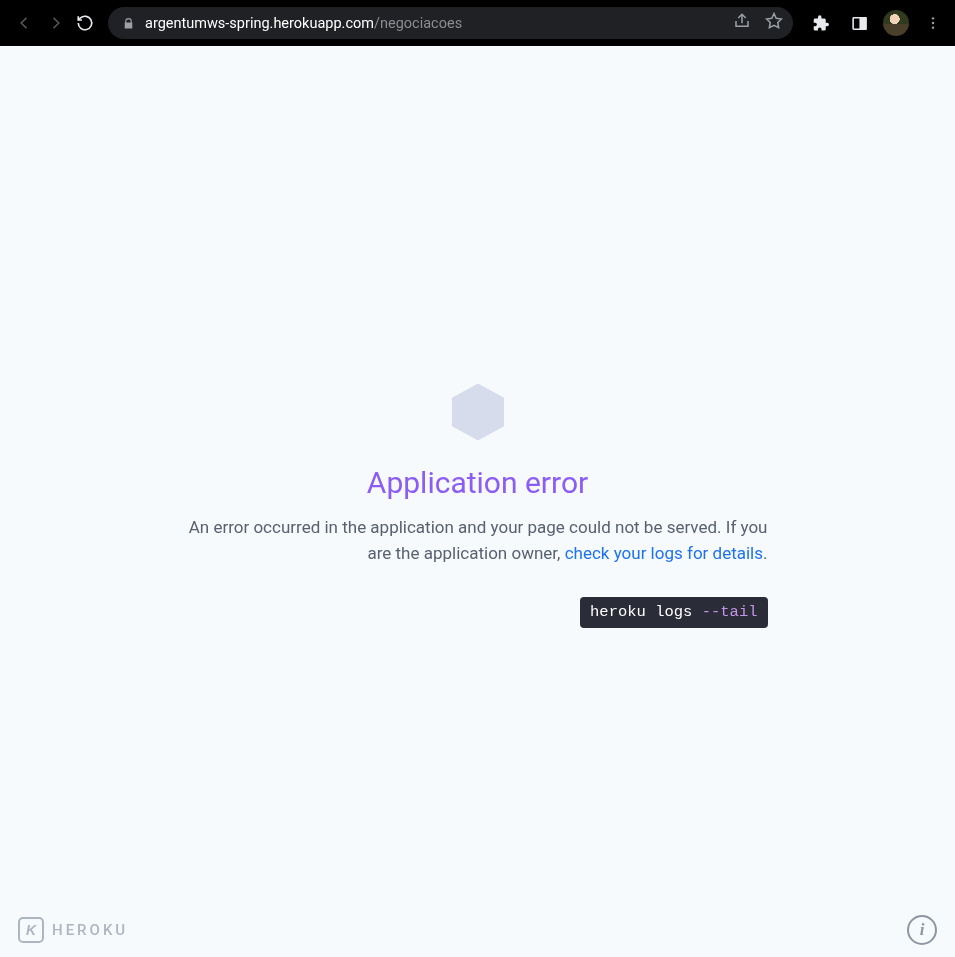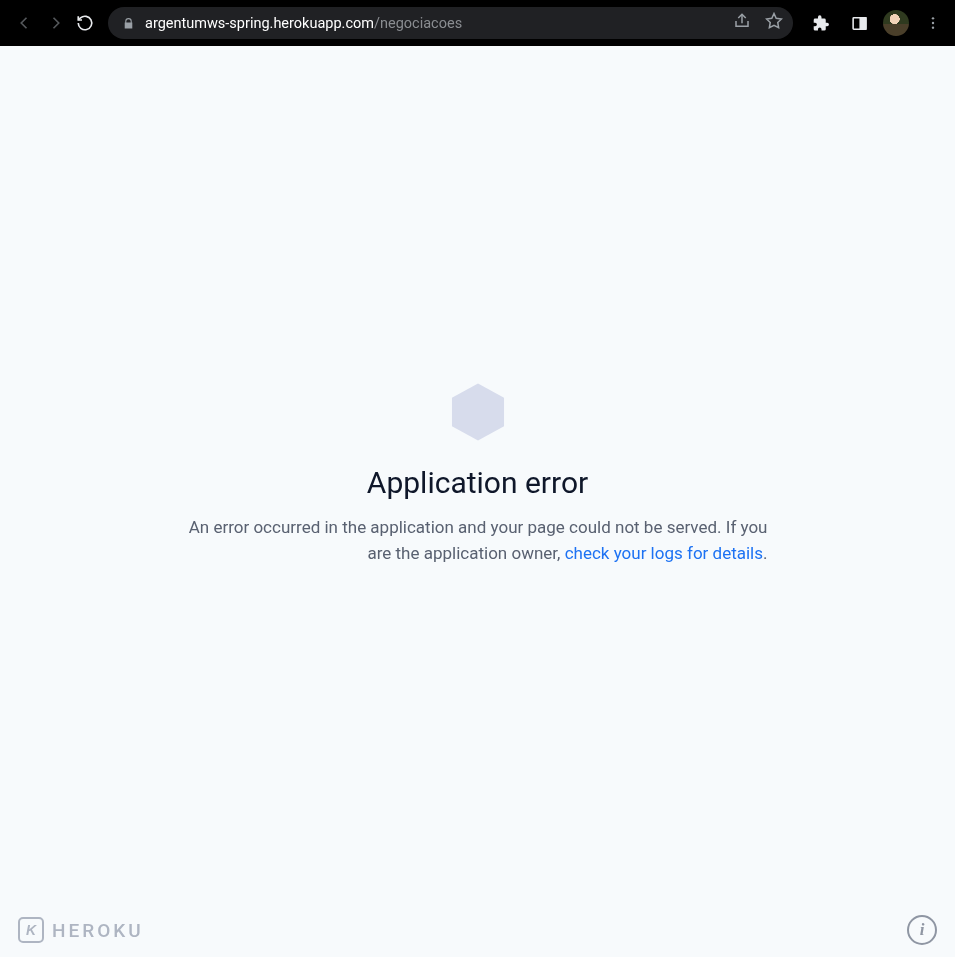--- a/index.html
+++ b/index.html
@@ -76,21 +76,21 @@
     }
     .hex {
       width: 62px; height: 62px;
       margin: 0 auto 22px auto;
     }
     .hex svg polygon { fill: #d7dcec; }
 
     h1.error-title {
       font-size: 30px;
       font-weight: 400;
-      color: #0f172a;
+      color: #8b5cf6;
       margin-bottom: 14px;
     }
     p.error-msg {
       font-size: 17px;
       line-height: 1.55;
       color: #596171;
       text-align: right;
     }
     a.logs-link { color: #1d72f3; text-decoration: none; }
     code.cli {
@@ -122,21 +122,21 @@
       border: 2px solid #aeb5c2;
       border-radius: 5px;
       display:flex; align-items:center; justify-content:center;
       font-weight: 800; font-size: 14px;
       font-family: Arial, sans-serif;
       font-style: italic;
       padding-bottom:1px;
     }
     .heroku-logo .word {
       letter-spacing: 3px;
-      font-size: 19px;
+      font-size: 15px;
       font-weight: 500;
     }
     .info-btn {
       width: 30px; height: 30px;
       border: 2px solid #8f96a3;
       border-radius: 50%;
       display:flex; align-items:center; justify-content:center;
       color:#8f96a3;
       font-style: italic;
       font-family: Georgia, 'Times New Roman', serif;
@@ -222,20 +222,21 @@
           <polygon points="50,4 92,27 92,73 50,96 8,73 8,27"></polygon>
         </svg>
     </div>
 
     <h1 class="error-title">Application error</h1>
 
     <p class="error-msg">
       <span>An error occurred in the application and your page could not be served. If you are the application owner, </span><a href="#" class="logs-link">check your logs for details</a><span>.</span>
       <br>
       <br>
+      <code class="cli"><span class="cli-cmd">heroku logs </span><span class="cli-flag">--tail</span></code>
     </p>
   </div>
 
   <div class="footer">
     <div class="heroku-logo">
       <span class="mark">K</span>
       <span class="word">HEROKU</span>
     </div>
     <div class="info-btn">
       <span>i</span>

